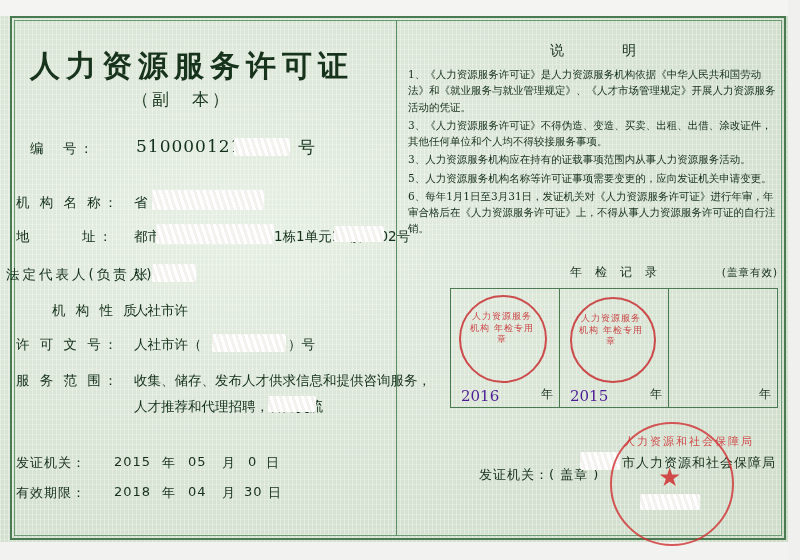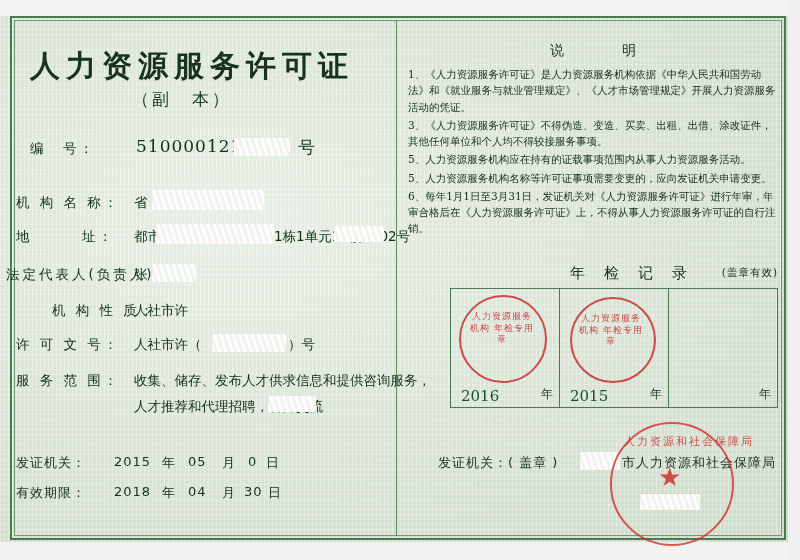--- a/index.html
+++ b/index.html
@@ -152,23 +152,23 @@
     margin-bottom: 2px;
     list-style: none;
   }
   .notes-body ol {
     margin: 0; padding: 0;
   }
 
   .annual-title {
     position: absolute;
     left: 170px; top: 242px;
-    font-size: 15px;
+    font-size: 12px;
     letter-spacing: 5px;
-    font-family: Liberation Mono, monospace;
+    font-family: Liberation Serif, serif;
   }
   .seal-valid {
     position: absolute;
     right: 6px; top: 244px;
     font-size: 10.5px;
     letter-spacing: 1px;
   }
 
   .annual-table {
     position: absolute;
@@ -185,21 +185,21 @@
   .annual-cell:last-child { border-right: none; }
   .annual-year {
     position: absolute;
     right: 6px; bottom: 4px;
     font-size: 12px;
   }
   .annual-written {
     position: absolute;
     left: 10px; bottom: 2px;
     font-size: 15px;
-    color: #14532d;
+    color: #4c1d95;
     font-family: "DejaVu Serif", "Liberation Serif", serif;
   }
 
   
   .stamp-oval {
     position: absolute;
     border: 2px solid #c8282c;
     border-radius: 50%;
     color: #c8282c;
     opacity: 0.82;
@@ -318,21 +318,21 @@
   </div>
 
   <div class="right">
 
     <div class="notes-title">说　　明</div>
 
     <div class="notes-body">
       <ol>
         <li>1、《人力资源服务许可证》是人力资源服务机构依据《中华人民共和国劳动法》和《就业服务与就业管理规定》、《人才市场管理规定》开展人力资源服务活动的凭证。</li>
         <li>3、《人力资源服务许可证》不得伪造、变造、买卖、出租、出借、涂改证件，其他任何单位和个人均不得较接服务事项。</li>
-        <li>5、人力资源服务机构应在持有的证载事项范围内从事人力资源服务活动。</li>
+        <li>3、人力资源服务机构应在持有的证载事项范围内从事人力资源服务活动。</li>
         <li>5、人力资源服务机构名称等许可证事项需要变更的，应向发证机关申请变更。</li>
         <li>6、每年1月1日至3月31日，发证机关对《人力资源服务许可证》进行年审，年审合格后在《人力资源服务许可证》上，不得从事人力资源服务许可证的自行注销。</li>
       </ol>
     </div>
 
     <div class="annual-title">年 检 记 录</div>
     <div class="seal-valid">(盖章有效)</div>
 
     <div class="annual-table">
       <div class="annual-cell">
@@ -346,21 +346,21 @@
         <div class="stamp-text" style="left:18px; top:24px; width:66px; line-height:1.3; text-align:center;">人力资源服务机构 年检专用章</div>
         <div class="annual-written">2015</div>
         <div class="annual-year">年</div>
       </div>
       <div class="annual-cell">
         <div class="annual-written"></div>
         <div class="annual-year">年</div>
       </div>
     </div>
 
-    <div class="issue-line" style="left:38px; top:432px;">发证机关：( 盖章 )</div>
+    <div class="issue-line" style="left:38px; top:444px;padding-left:41px;">发证机关：( 盖章 )</div>
     <div class="scribble" style="left:180px; top:430px; width:40px; height:18px;"></div>
     <div class="issue-line" style="left:222px; top:432px;">市人力资源和社会保障局</div>
 
     <div class="stamp-round" style="left:210px; top:400px; width:120px; height:120px;"></div>
     <div class="stamp-star" style="left:258px; top:442px;">★</div>
     <div class="stamp-arc" style="left:224px; top:412px;">人力资源和社会保障局</div>
     <div class="scribble" style="left:240px; top:472px; width:60px; height:16px;"></div>
   </div>
 
 </div>

